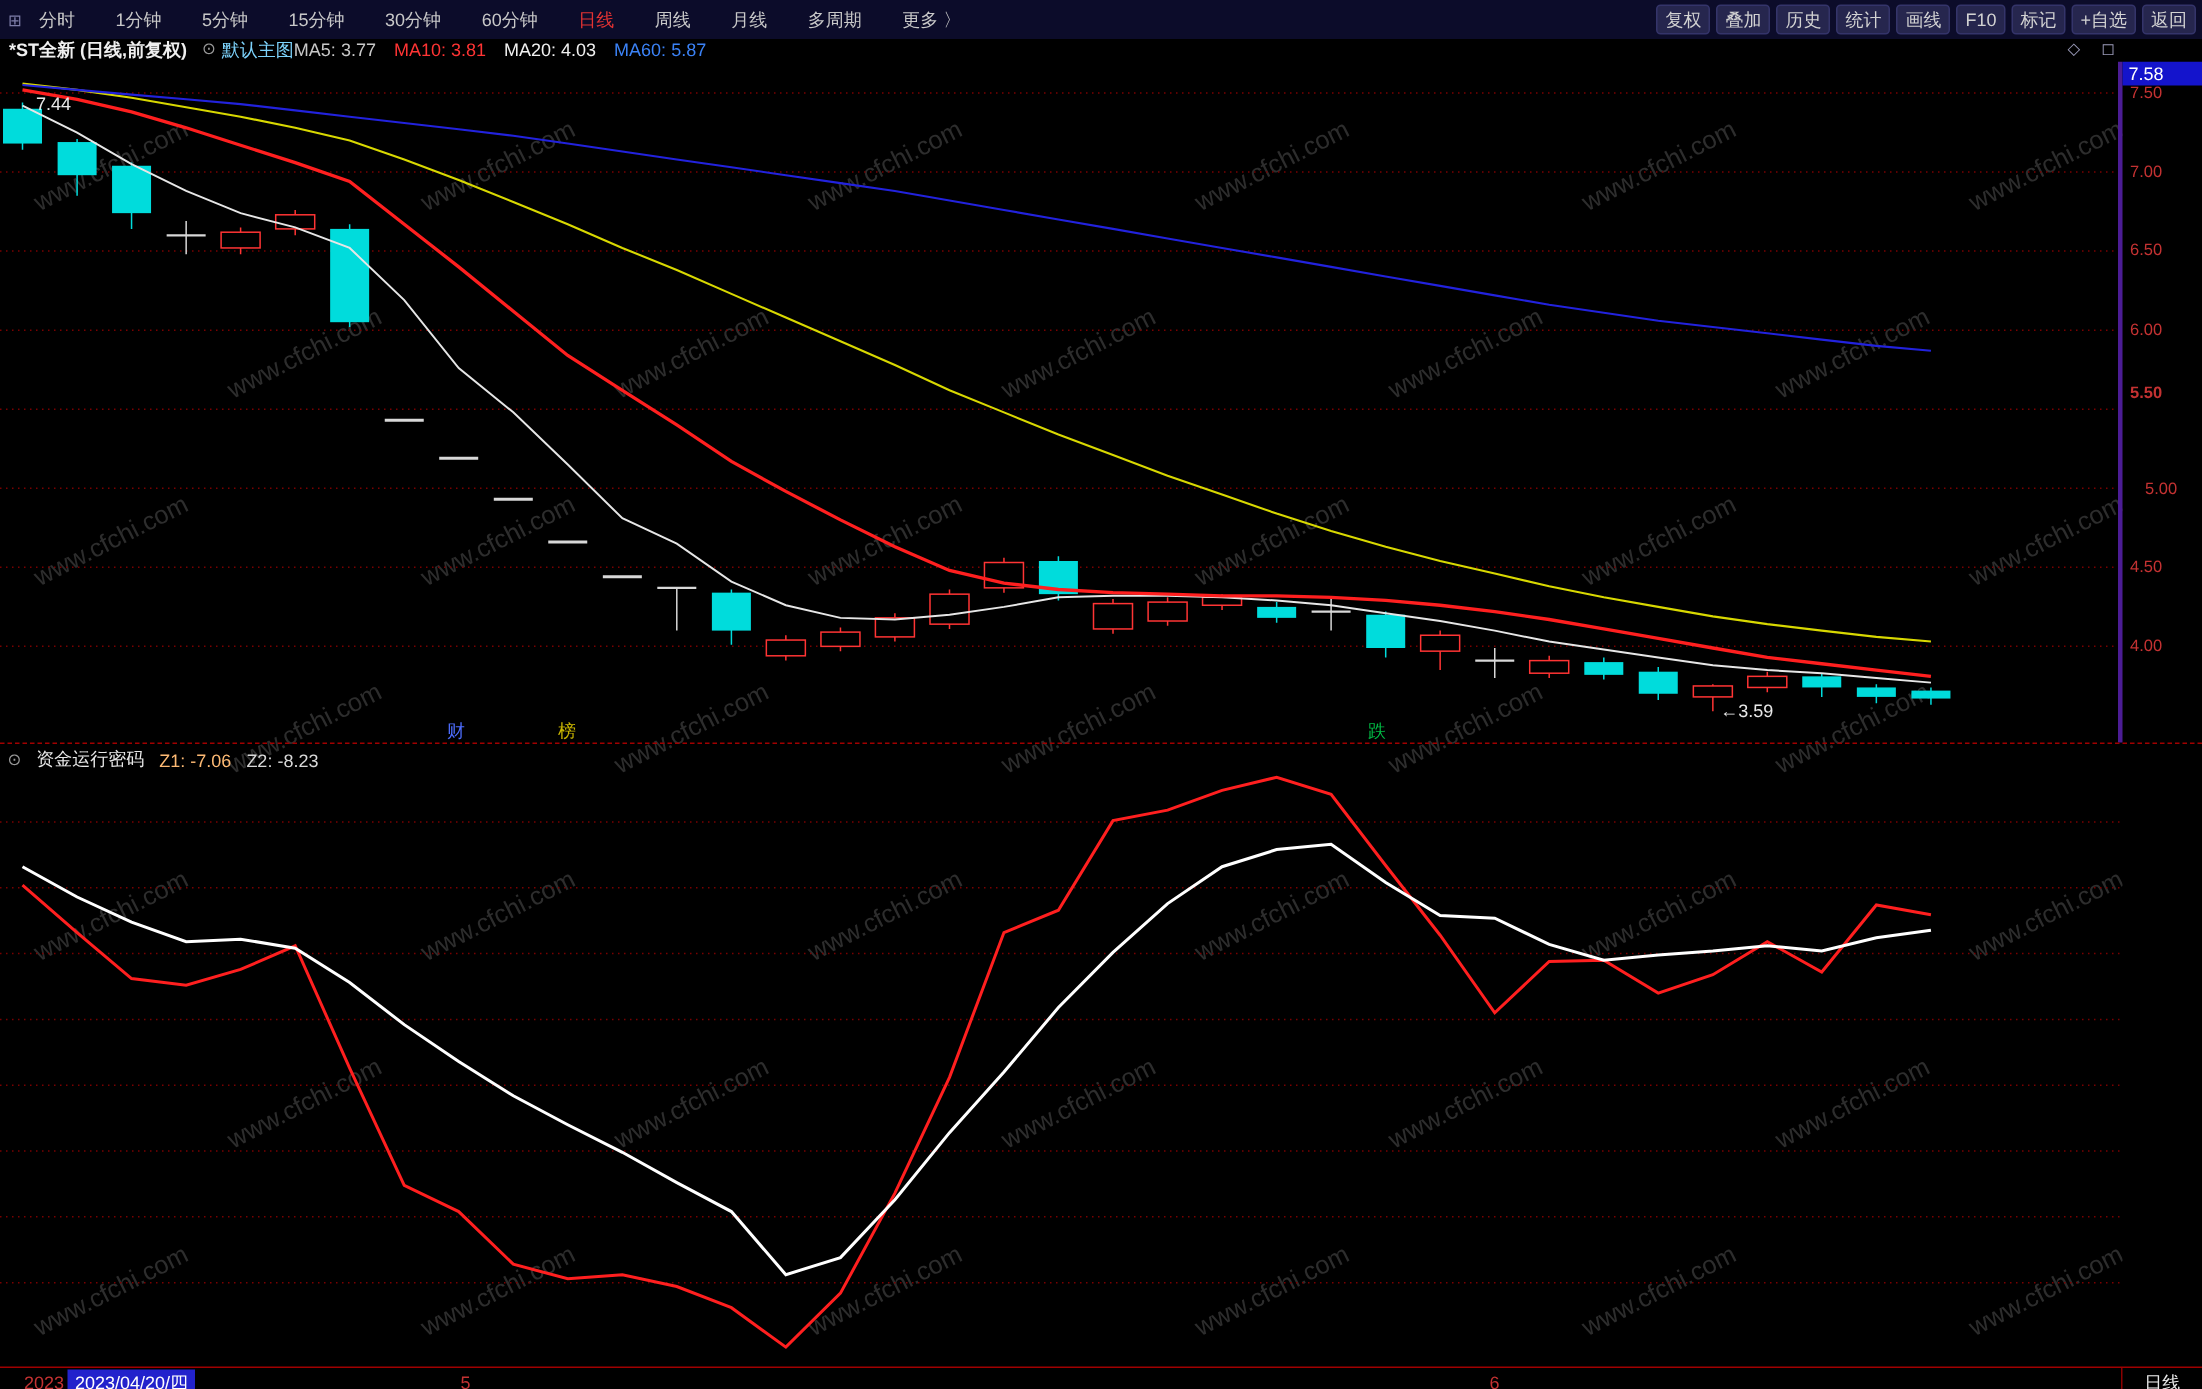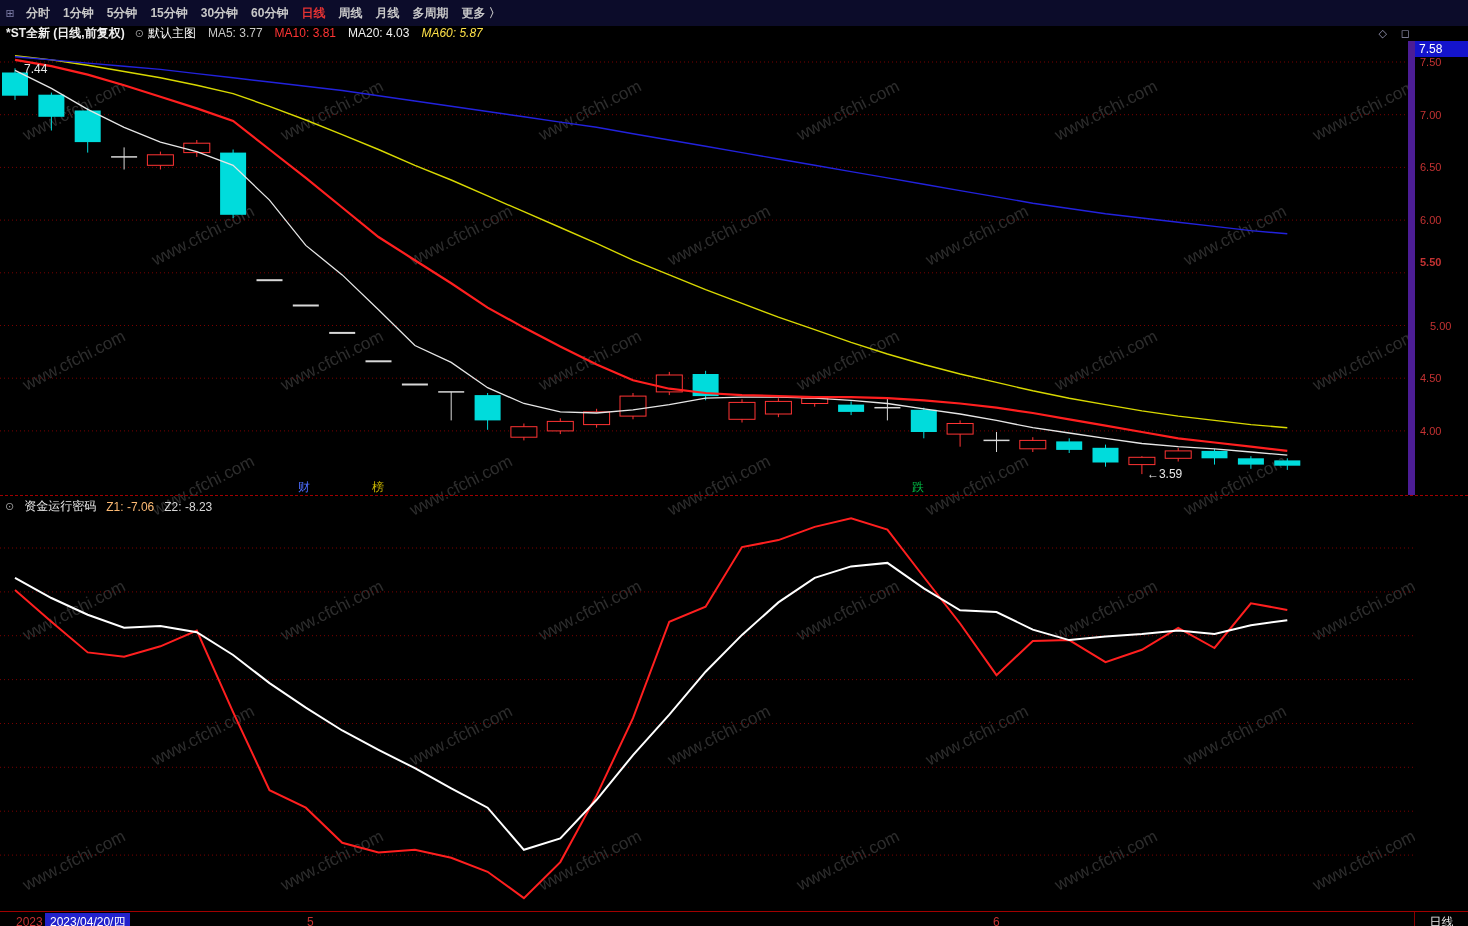--- a/index.html
+++ b/index.html
@@ -2,40 +2,40 @@
 <html><head>
 <meta charset="utf-8">
 <style>
   html,body{margin:0;padding:0;background:#000;}
   .screen{position:relative;width:1468px;height:926px;background:#000;overflow:hidden;
     font-family:"Liberation Sans","DejaVu Sans",sans-serif;}
   
   .toolbar{position:absolute;top:0;left:0;width:1468px;height:26px;background:#0c0c2a;
     display:flex;align-items:center;font-size:12px;color:#c8c8c8;z-index:20;}
   .menu-icon{width:16px;text-align:center;color:#7d7da8;font-size:11px;margin-left:2px;cursor:pointer;}
-  .periods{display:flex;gap:13px;margin-left:8px;white-space:nowrap;font-weight:bold;}
+  .periods{display:flex;gap:27px;margin-left:8px;white-space:nowrap;}
   .period{cursor:pointer;}
   .period.active{color:#e43333;}
   .actions{margin-left:auto;display:flex;gap:4px;margin-right:4px;}
   .action-btn{background:#26264e;border:1px solid #34346a;border-radius:3px;
     padding:1px 5px;color:#d2d2d2;font-size:12px;line-height:16px;cursor:pointer;white-space:nowrap;}
   
   .titlebar{position:absolute;top:26px;left:0;width:1468px;height:15px;background:#000;
     display:flex;align-items:center;font-size:12px;line-height:15px;color:#e8e8e8;z-index:20;}
   .stock-title{margin-left:6px;color:#efefef;white-space:nowrap;font-weight:bold;}
   .circ-icon{color:#9a9a9a;font-size:11px;margin:0 4px 0 10px;cursor:pointer;}
-  .overlay-label{color:#ffffff;margin-right:12px;cursor:pointer;}
+  .overlay-label{color:#7dd3fc;margin-right:0;cursor:pointer;}
   .ma-item{margin-right:12px;white-space:nowrap;}
   .tb-right-icons{margin-left:auto;margin-right:58px;display:flex;gap:14px;color:#9a9ab8;font-size:11px;}
   .tb-right-icons span{cursor:pointer;}
   
   .main-chart{position:absolute;top:41px;left:0;width:1468px;height:454px;z-index:10;}
   .ind-chart{position:absolute;top:495px;left:0;width:1468px;height:410px;z-index:10;border-top:1px dashed #a00000;}
   svg{position:absolute;top:0;left:0;display:block;}
-  .axis-col{position:absolute;top:0;right:0;width:53px;height:100%;border-left:7px solid #4c1d95;}
+  .axis-col{position:absolute;top:0;right:0;width:53px;height:100%;border-left:3px solid #4c1d95;}
   .axis-label{position:absolute;left:5px;font-size:11px;line-height:15px;}
   .main-chart .axis-label{color:#c43232;}
   .ind-chart .axis-label{color:#c8c8c8;}
   .scale-box{position:absolute;top:0;left:0;width:53px;height:16px;background:#1414cc;color:#fff;
     font-size:12px;line-height:16px;padding-left:4px;box-sizing:border-box;}
   .ind-header{position:absolute;top:2px;left:5px;display:flex;gap:10px;font-size:12px;z-index:12;align-items:center;}
   .ind-header .circ-icon{margin:0;}
   .ind-name{color:#e8e8e8;cursor:pointer;}
   .z1{color:#fdba74;}
   .z2{color:#d8d8d8;}
@@ -64,30 +64,41 @@
       <span class="period">5分钟</span>
       <span class="period">15分钟</span>
       <span class="period">30分钟</span>
       <span class="period">60分钟</span>
       <span class="period active">日线</span>
       <span class="period">周线</span>
       <span class="period">月线</span>
       <span class="period">多周期</span>
       <span class="period">更多 〉</span>
     </div>
+    <div class="actions">
+      <span class="action-btn">复权</span>
+      <span class="action-btn">叠加</span>
+      <span class="action-btn">历史</span>
+      <span class="action-btn">统计</span>
+      <span class="action-btn">画线</span>
+      <span class="action-btn">F10</span>
+      <span class="action-btn">标记</span>
+      <span class="action-btn">+自选</span>
+      <span class="action-btn">返回</span>
+    </div>
   </div>
 
   <div class="titlebar">
     <span class="stock-title">*ST全新 (日线,前复权)</span>
     <span class="circ-icon">⊙</span>
     <span class="overlay-label">默认主图</span>
     <span class="ma-item" style="color: rgb(200, 200, 200);"><span>MA5:</span> <span>3.77</span></span>
     <span class="ma-item" style="color: rgb(255, 52, 52);"><span>MA10:</span> <span>3.81</span></span>
     <span class="ma-item" style="color: rgb(240, 240, 240);"><span>MA20:</span> <span>4.03</span></span>
-    <span class="ma-item" style="color: #fde047; font-style: italic;"><span>MA60:</span> <span>5.87</span></span>
+    <span class="ma-item" style="color: #3b82f6;"><span>MA60:</span> <span>5.87</span></span>
     <span class="tb-right-icons">
       <span>◇</span>
       <span>◻</span>
     </span>
   </div>
 
   <div class="main-chart">
     <svg id="mainSvg" width="1415" height="454" viewBox="0 0 1415 454">
         <line x1="0" y1="21" x2="1415" y2="21" stroke="#7a0000" stroke-width="1" stroke-dasharray="1 3"></line>
         <line x1="0" y1="73.7" x2="1415" y2="73.7" stroke="#7a0000" stroke-width="1" stroke-dasharray="1 3"></line>

